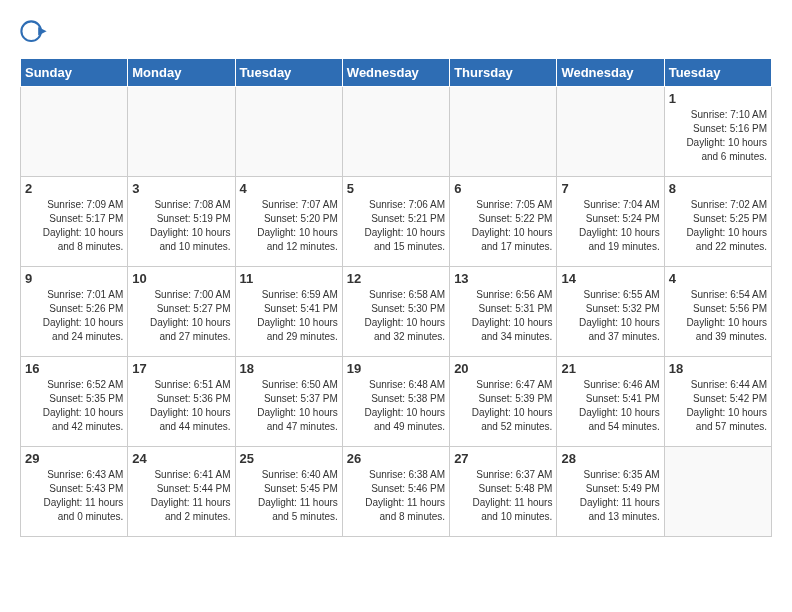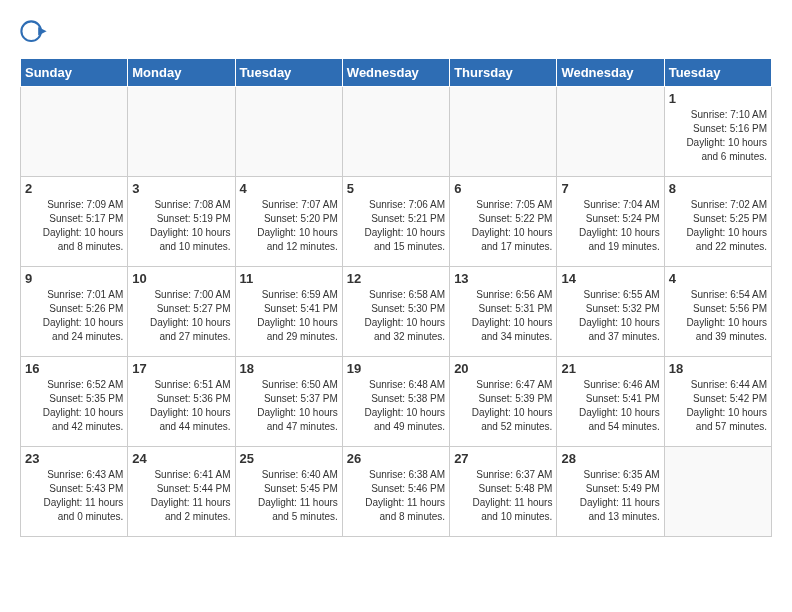--- a/index.html
+++ b/index.html
@@ -287,21 +287,21 @@
         <td>
           <div class="day-number">18</div>
           <div class="day-info">Sunrise: 6:44 AM
 Sunset: 5:42 PM
 Daylight: 10 hours
 and 57 minutes.</div>
         </td>
       </tr>
       <tr>
         <td>
-          <div class="day-number">23</div>
+          <div class="day-number">29</div>
           <div class="day-info">Sunrise: 6:43 AM
 Sunset: 5:43 PM
 Daylight: 11 hours
 and 0 minutes.</div>
         </td>
         <td>
           <div class="day-number">24</div>
           <div class="day-info">Sunrise: 6:41 AM
 Sunset: 5:44 PM
 Daylight: 11 hours

